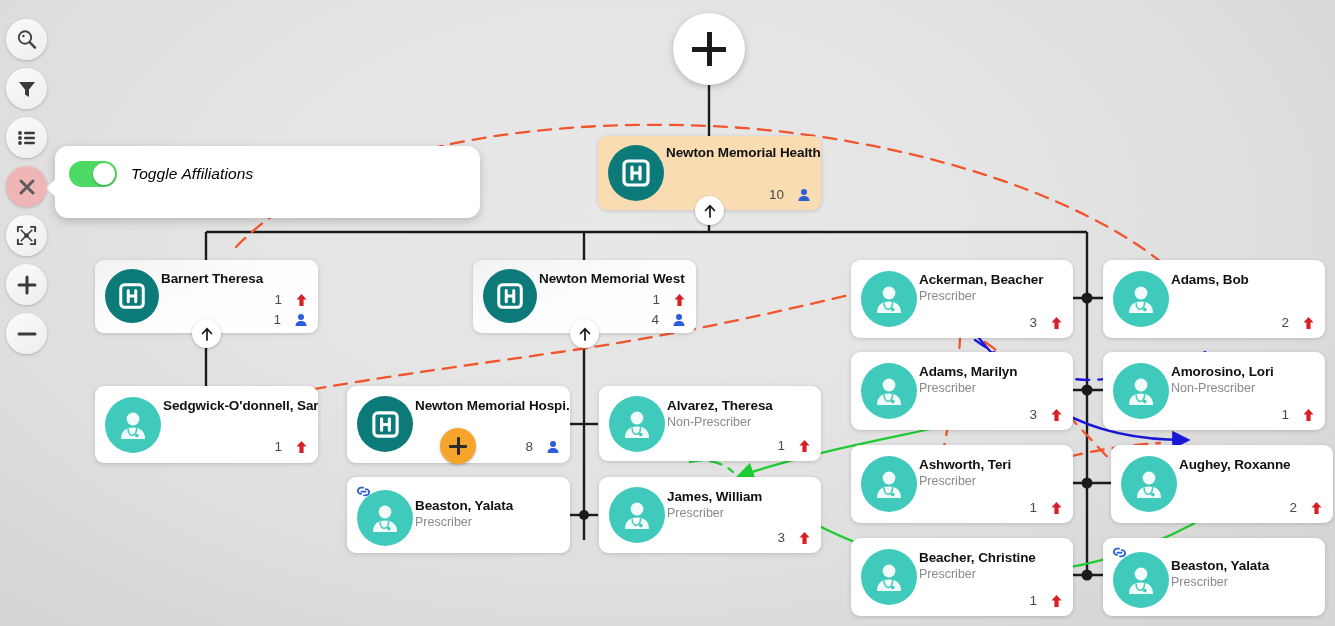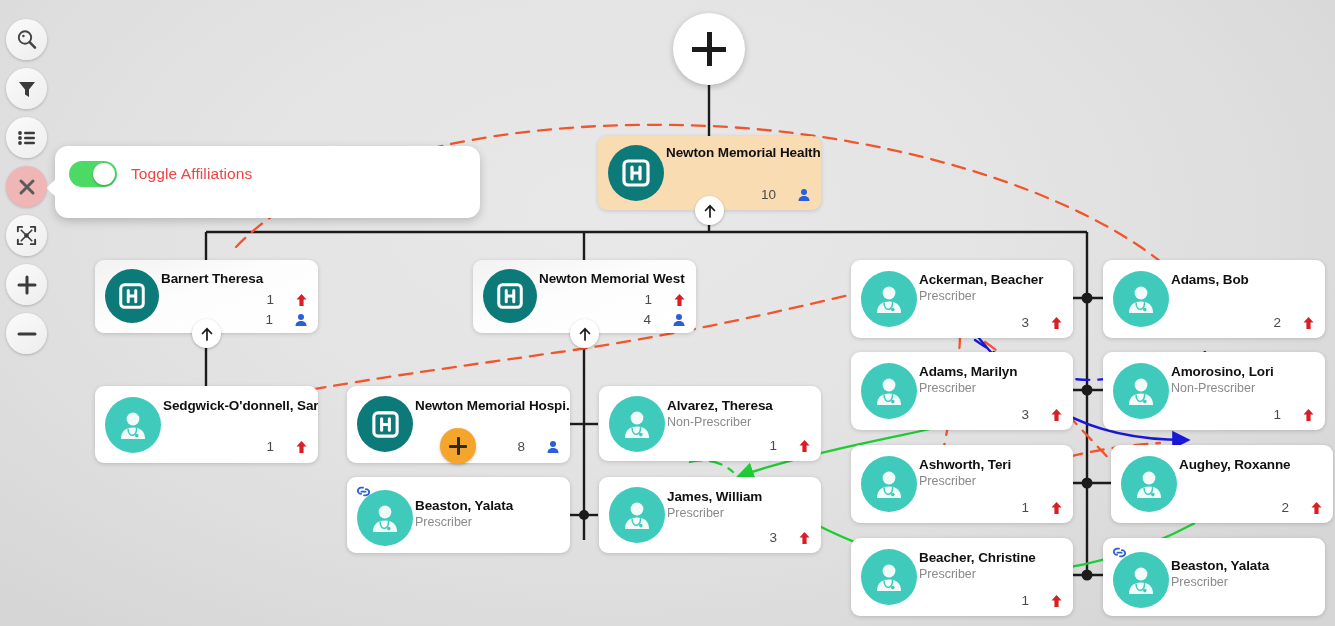--- a/index.html
+++ b/index.html
@@ -37,37 +37,37 @@
     border-top:9px solid transparent;border-bottom:9px solid transparent;
     border-right:10px solid #fff;
   }
   .pop-row{display:flex;align-items:center;height:36px;padding-left:14px;gap:14px;}
   .switch{width:48px;height:26px;border-radius:13px;position:relative;flex:0 0 auto;cursor:pointer;}
   .switch.on{background:#4cd964;}
   .switch.off{background:#fff;border:1px solid #dcdcdc;box-sizing:border-box;}
   .knob{position:absolute;top:2px;width:22px;height:22px;border-radius:50%;background:#fff;box-shadow:0 1px 2px rgba(0,0,0,.3);}
   .switch.on .knob{right:2px;}
   .switch.off .knob{left:2px;background:#fdfdfd;}
-  .pop-label{font-size:15.5px;color:#ef4444;letter-spacing:.1px;}
+  .pop-label{font-size:15.5px;color:#000000;letter-spacing:.1px;font-style:italic;}
 
   
   .node{
     position:absolute;border-radius:9px;background:#fff;
     box-shadow:0 1px 4px rgba(0,0,0,.17);
     z-index:20;box-sizing:border-box;overflow:hidden;
   }
   .node.org{background:#fff;}
   .node.root{background:#fadcb3;box-shadow:0 1px 4px rgba(0,0,0,.15);}
   .node.grad{background:linear-gradient(160deg,#f2f2f2 0%,#fdfdfd 45%,#ffffff 100%);}
   .avatar{position:absolute;border-radius:50%;display:flex;align-items:center;justify-content:center;}
   .avatar.hosp{background:#0d7a7a;}
   .avatar.hcp{background:#3fcabb;}
   .node-title{position:absolute;font-size:13.5px;font-weight:bold;color:#111;white-space:nowrap;letter-spacing:-.1px;}
   .node-sub{position:absolute;font-size:12.5px;color:#8a8a8a;white-space:nowrap;}
-  .metric{position:absolute;display:flex;align-items:center;gap:21px;font-size:13.5px;color:#555;}
+  .metric{position:absolute;display:flex;align-items:center;gap:13px;font-size:13.5px;color:#555;}
   .metric .num{color:#4a4a4a;}
   .link-icon{position:absolute;left:8px;top:6px;}
   .plus-badge{
     position:absolute;width:36px;height:36px;border-radius:50%;background:#f5a52b;
     display:flex;align-items:center;justify-content:center;
     box-shadow:0 1px 3px rgba(0,0,0,.25);cursor:pointer;z-index:25;
   }
   .plus-badge:after{content:"";position:absolute;width:18px;height:3px;background:#2b2b2b;border-radius:1px;}
   .plus-badge:before{content:"";position:absolute;width:3px;height:18px;background:#2b2b2b;border-radius:1px;}
 

